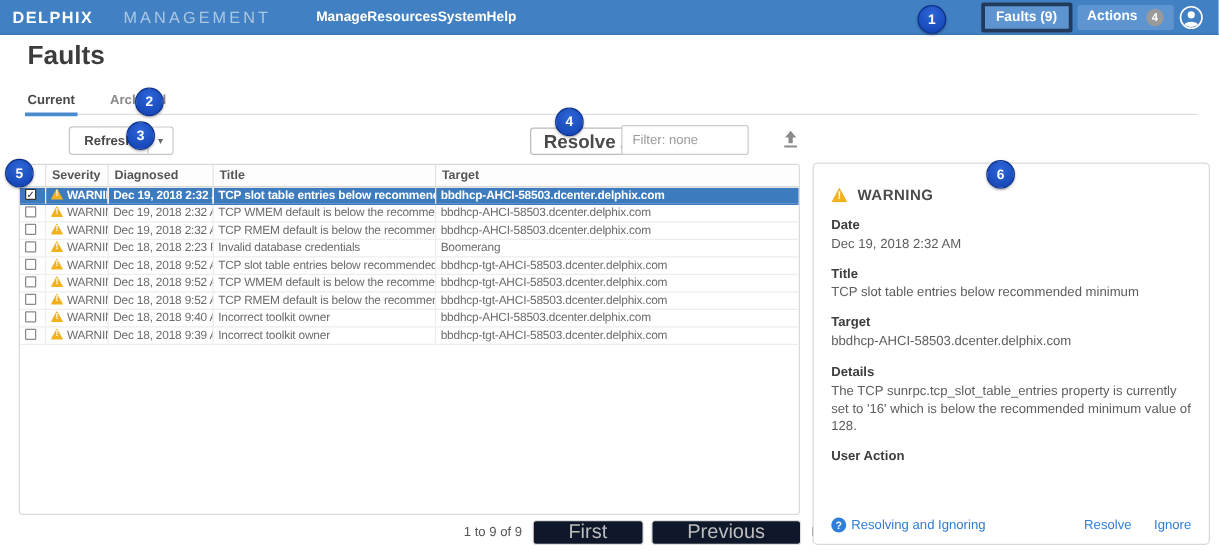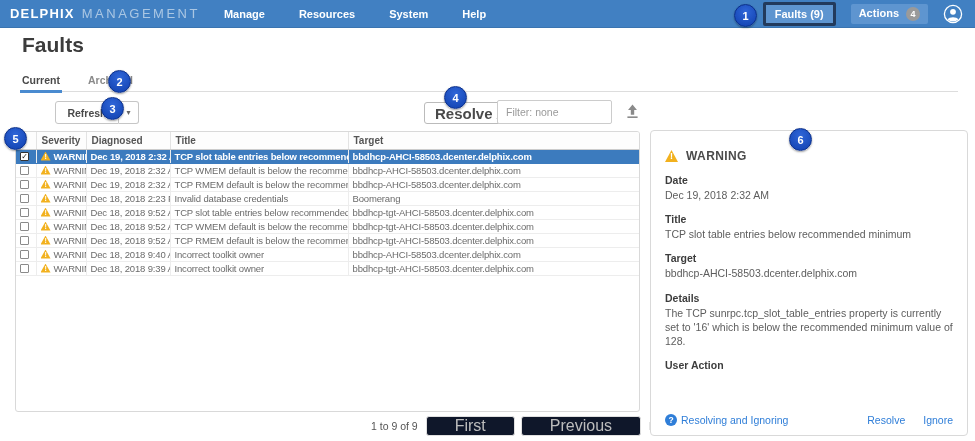--- a/index.html
+++ b/index.html
@@ -6,24 +6,24 @@
   html,body { width:975px; height:441px; overflow:hidden; background:#fff;
     font-family:"Liberation Sans","DejaVu Sans",sans-serif; position:relative; }
 
   
   .topbar { position:absolute; left:0; top:0; width:975px; height:28px;
     background:#4180c2; border-bottom:1px solid #3a74b0;
     display:flex; align-items:center; }
   .brand { margin-left:10px; display:flex; align-items:baseline; white-space:nowrap; }
   .brand-primary { color:#fff; font-size:13px; font-weight:700; letter-spacing:1.2px; }
   .brand-secondary { color:rgba(255,255,255,.55); font-size:13px; font-weight:400;
-    letter-spacing:2.5px; margin-left:7px; }
-  .nav-menu { display:flex; margin-left:24px; gap:34px; }
+    letter-spacing:2.5px; margin-left:24px; }
+  .nav-menu { display:flex; margin-left:36px; }
   .nav-item { color:#fff; font-size:11px; font-weight:700; cursor:pointer; white-space:nowrap; }
-  .topbar-right { margin-left:auto; margin-right:12px; display:flex; align-items:center; gap:15px; }
+  .topbar-right { margin-left:auto; margin-right:12px; display:flex; align-items:center; gap:4px; }
   .faults-btn { background:#5e95d0; color:#fff; font-size:11px; font-weight:700;
     padding:3px 9px; border:3px solid #223a5c; border-radius:2px; cursor:pointer; white-space:nowrap; }
   .actions-btn { background:#5e95d0; color:#fff; font-size:11px; font-weight:700;
     padding:3px 8px; border-radius:2px; cursor:pointer; display:flex; align-items:flex-start; gap:7px; }
   .actions-badge { width:14px; height:14px; border-radius:50%; background:#9a9a9a;
     color:#fff; font-size:9px; font-weight:700; display:flex; align-items:center; justify-content:center; }
   .avatar { width:20px; height:20px; cursor:pointer; display:block; }
 
   
   .page-title { position:absolute; left:22px; top:33px; font-size:21px; font-weight:700; color:#3c3c3c; }
@@ -42,21 +42,21 @@
   .refresh-main { width:64px; background:#fff; border:1px solid #c6c6c6; border-radius:3px 0 0 3px;
     font-size:10.5px; font-weight:700; color:#4a4a4a; display:flex; align-items:center;
     justify-content:center; cursor:pointer; }
   .refresh-caret { width:20px; background:#fff; border:1px solid #c6c6c6; border-left:none;
     border-radius:0 3px 3px 0; display:flex; align-items:center; justify-content:center;
     color:#666; font-size:8px; cursor:pointer; }
   .resolve-all-btn { position:absolute; left:424px; top:102px; height:22px; padding:0 10px;
     background:#fff; border:1px solid #bbb; border-radius:3px; font-size:15px; font-weight:700;
     color:#4a4a4a; cursor:pointer;
     font-family:"Liberation Sans","DejaVu Sans",sans-serif; }
-  .filter-input { position:absolute; left:497px; top:100px; width:115px; height:24px;
+  .filter-input { position:absolute; left:497px; top:100px; width:102px; height:24px;
     border:1px solid #ccc; border-radius:2px; padding:0 8px; font-size:10.5px; color:#444;
     font-family:"Liberation Sans","DejaVu Sans",sans-serif; }
   .filter-input::placeholder { color:#9a9a9a; }
   .export-btn { position:absolute; left:622px; top:103px; width:20px; height:20px;
     cursor:pointer; background:none; border:none; }
 
   
   .table-box { position:absolute; left:15px; top:131px; width:625px; height:281px;
     border:1px solid #d9d9d9; border-radius:3px; background:#fff; overflow:hidden; }
   table { width:100%; border-collapse:collapse; table-layout:fixed; }

